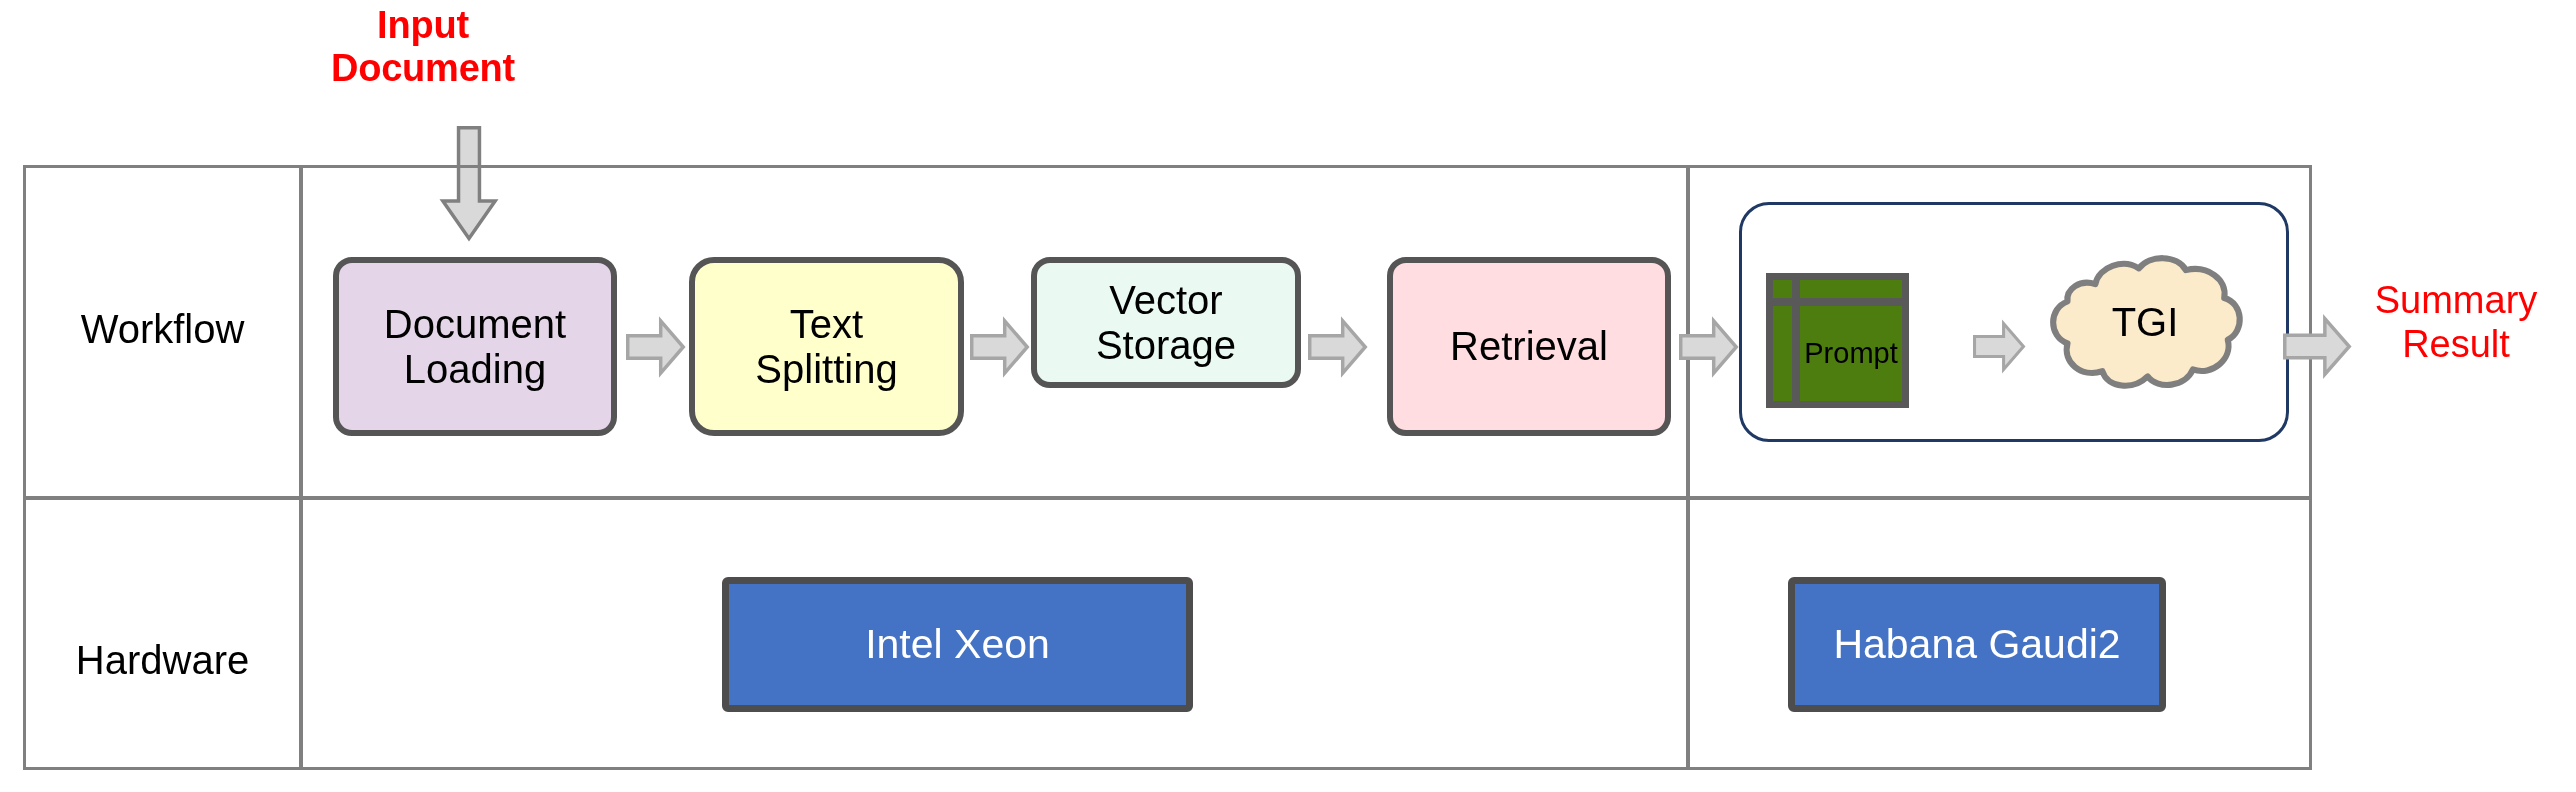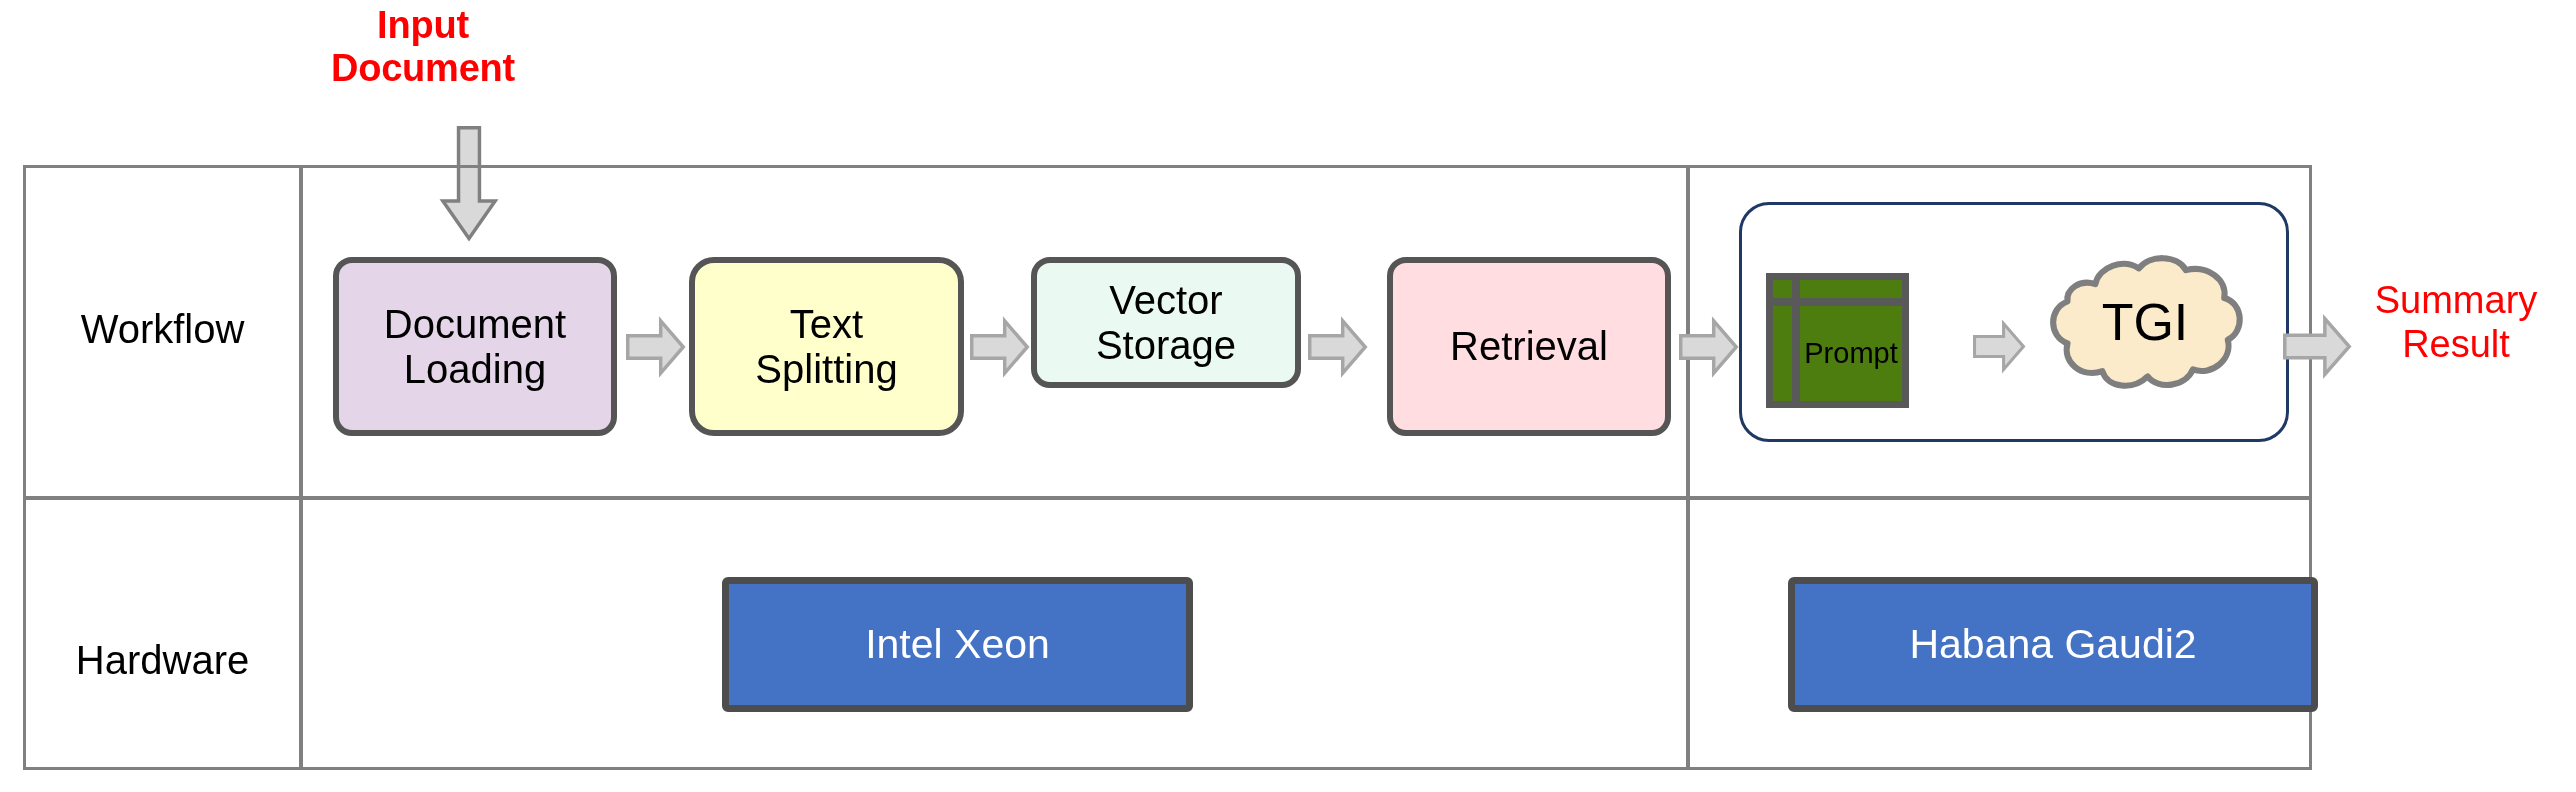--- a/index.html
+++ b/index.html
@@ -208,39 +208,39 @@
     width: 208px;
     height: 148px;
   }
   #tgi-cloud svg { display: block; }
   #tgi-cloud .label {
     position: absolute;
     left: 0; top: 0; right: 0; bottom: 5.2px;
     display: flex;
     align-items: center;
     justify-content: center;
-    font-size: 52px;
+    font-size: 40px;
     color: #000000;
   }
 
   
   .hwbox {
     position: absolute;
     box-sizing: border-box;
     border: 7px solid #4D4D4D;
     border-radius: 6px;
     background: #4472C4;
     color: #ffffff;
     display: flex;
     align-items: center;
     justify-content: center;
     font-size: 41px;
   }
   #hw-xeon   { left: 722px;  top: 577px; width: 471px; height: 135px; }
-  #hw-gaudi2 { left: 1788px; top: 577px; width: 530px; height: 135px; }
+  #hw-gaudi2 { left: 1788px; top: 577px; width: 378px; height: 135px; }
 </style>
 </head>
 <body>
 
 <div id="stage">
 
   <div class="input-caption">
     <span>Input</span>
     <span class="l2">Document</span>
   </div>

